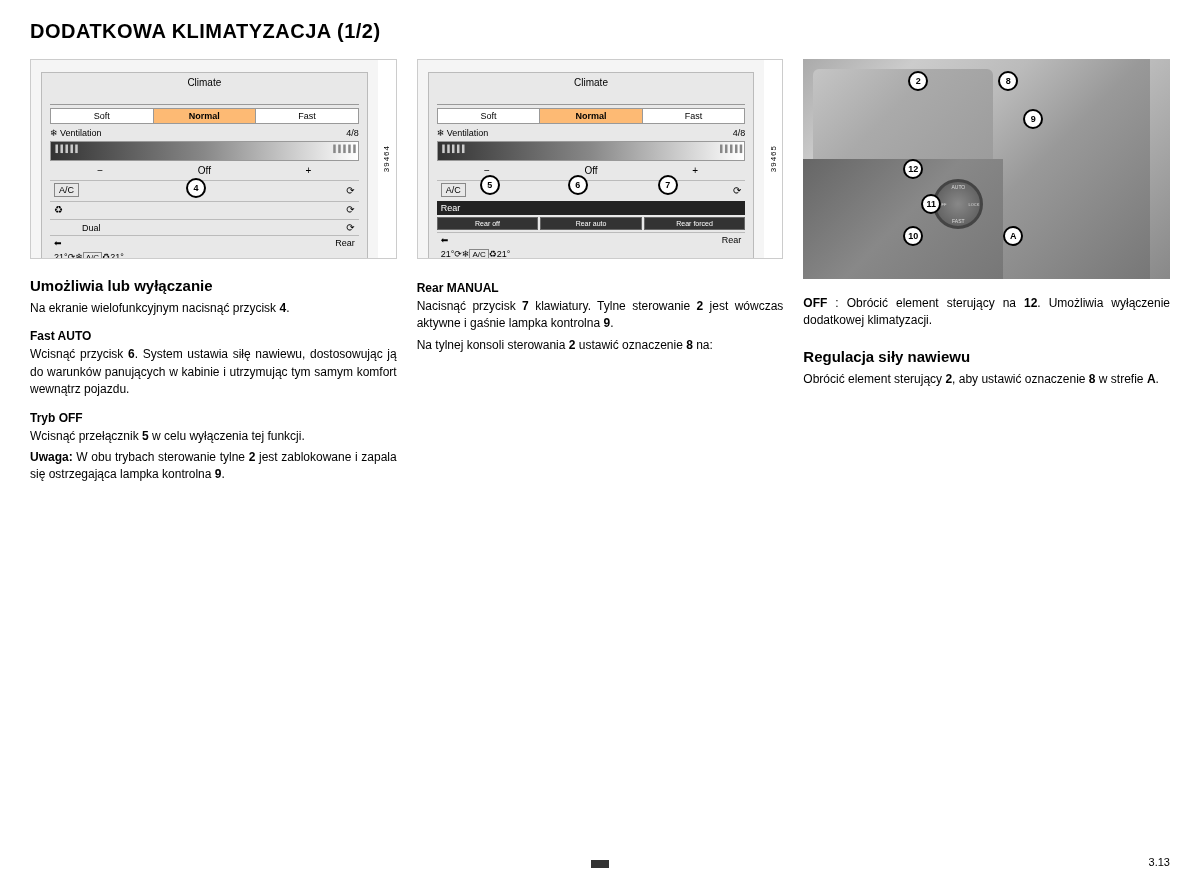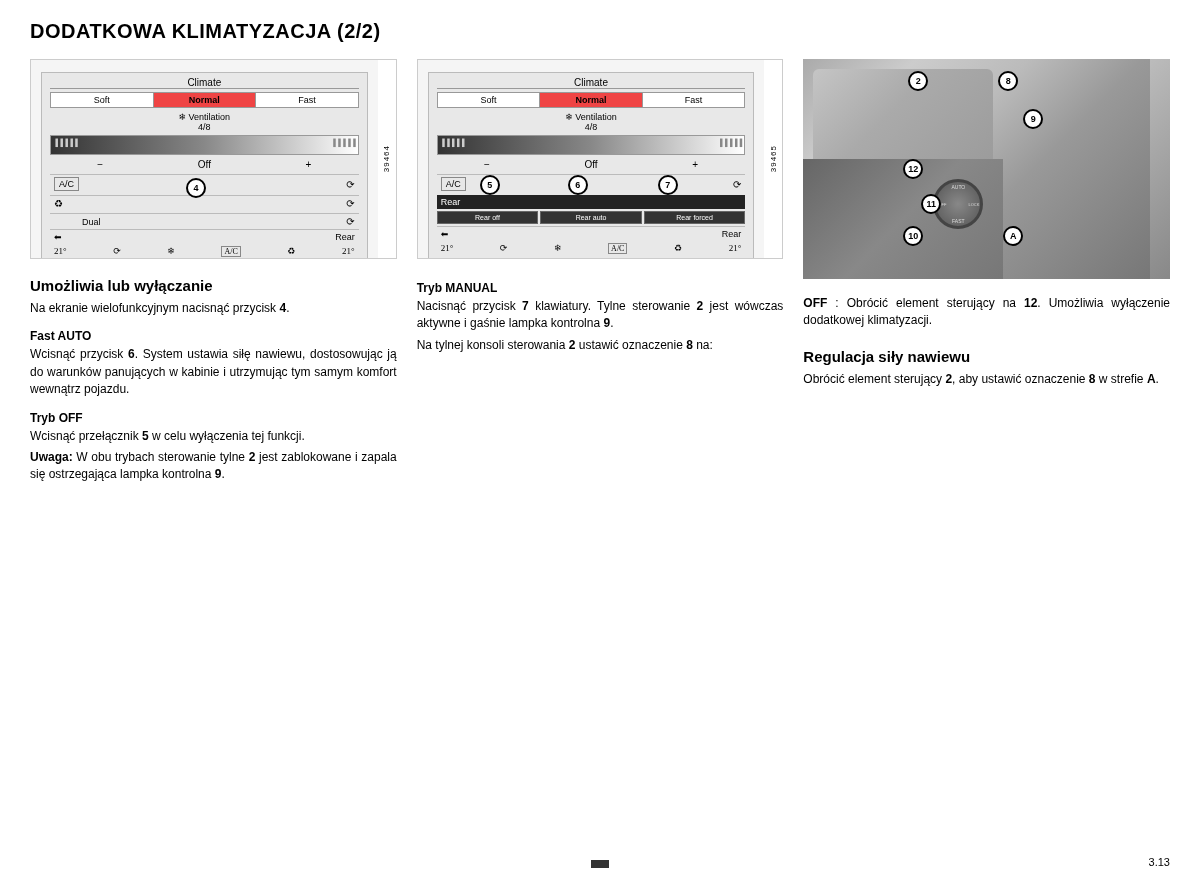--- a/index.html
+++ b/index.html
@@ -95,21 +95,21 @@
       border: 1px solid #bbb;
       font-size: 10px;
     }
 
     .climate-screen .screen-title {
       text-align: center;
       font-size: 10px;
       margin-bottom: 3px;
       font-weight: normal;
       border-bottom: 1px solid #999;
-      padding-bottom: 0;
+      padding-bottom: 16px;
     }
 
     .climate-screen .mode-row {
       display: flex;
       justify-content: space-around;
       border: 1px solid #999;
       background: #fff;
       margin-bottom: 3px;
     }
 
@@ -119,31 +119,30 @@
       border-right: 1px solid #999;
       flex: 1;
       text-align: center;
     }
 
     .climate-screen .mode-btn:last-child {
       border-right: none;
     }
 
     .climate-screen .mode-btn.active {
-      background: #ef4444;
+      background: #fdba74;
       font-weight: bold;
     }
 
     .climate-screen .ventilation-row {
       display: flex;
       align-items: center;
       font-size: 9px;
       padding: 1px 0;
       justify-content: space-between;
-      flex-direction: column;
     }
 
     .climate-screen .slider-area {
       height: 20px;
       background: linear-gradient(to right, #333 0%, #888 50%, #fff 100%);
       margin: 2px 0;
       border: 1px solid #999;
       position: relative;
     }
 
@@ -159,24 +158,23 @@
       display: flex;
       justify-content: space-between;
       align-items: center;
       padding: 2px 4px;
       font-size: 9px;
       border-top: 1px solid #bbb;
     }
 
     .climate-screen .bottom-temp {
       display: flex;
-      justify-content: space-between;
+      justify-content: flex-start;
       font-size: 9px;
       padding: 2px 4px;
-      font-family: Liberation Serif, serif;
     }
 
     
     .section-heading {
       font-size: 15px;
       font-weight: bold;
       margin-bottom: 6px;
       margin-top: 4px;
     }
 
@@ -255,21 +253,21 @@
       background: linear-gradient(135deg, #999 0%, #ccc 30%, #bbb 60%, #888 100%);
       margin-bottom: 12px;
       overflow: hidden;
     }
   </style>
 </head>
 <body>
 
 <div class="page-container">
 
-  <div class="page-title">DODATKOWA KLIMATYZACJA (2/2)</div>
+  <div class="page-title">DODATKOWA KLIMATYZACJA (1/2)</div>
 
   <div class="main-content">
 
     <div class="col-left">
 
       <div class="diagram-box">
 
         <div class="barcode-strip">
           <span class="barcode-num">39464</span>
         </div>
@@ -404,21 +402,21 @@
           <span>5</span>
         </div>
         <div class="ann-circle" style="left: 150px; top: 115px;">
           <span>6</span>
         </div>
         <div class="ann-circle" style="left: 240px; top: 115px;">
           <span>7</span>
         </div>
       </div>
 
-      <div class="subsection-heading">Tryb MANUAL</div>
+      <div class="subsection-heading">Rear MANUAL</div>
       <p class="body-text">
         Nacisnąć przycisk <b>7</b> klawiatury. Tylne sterowanie <b>2</b> jest wówczas aktywne i gaśnie lampka kontrolna <b>9</b>.
       </p>
       <p class="body-text">
         Na tylnej konsoli sterowania <b>2</b> ustawić oznaczenie <b>8</b> na:
       </p>
     </div>
 
     <div class="col-right">
 

